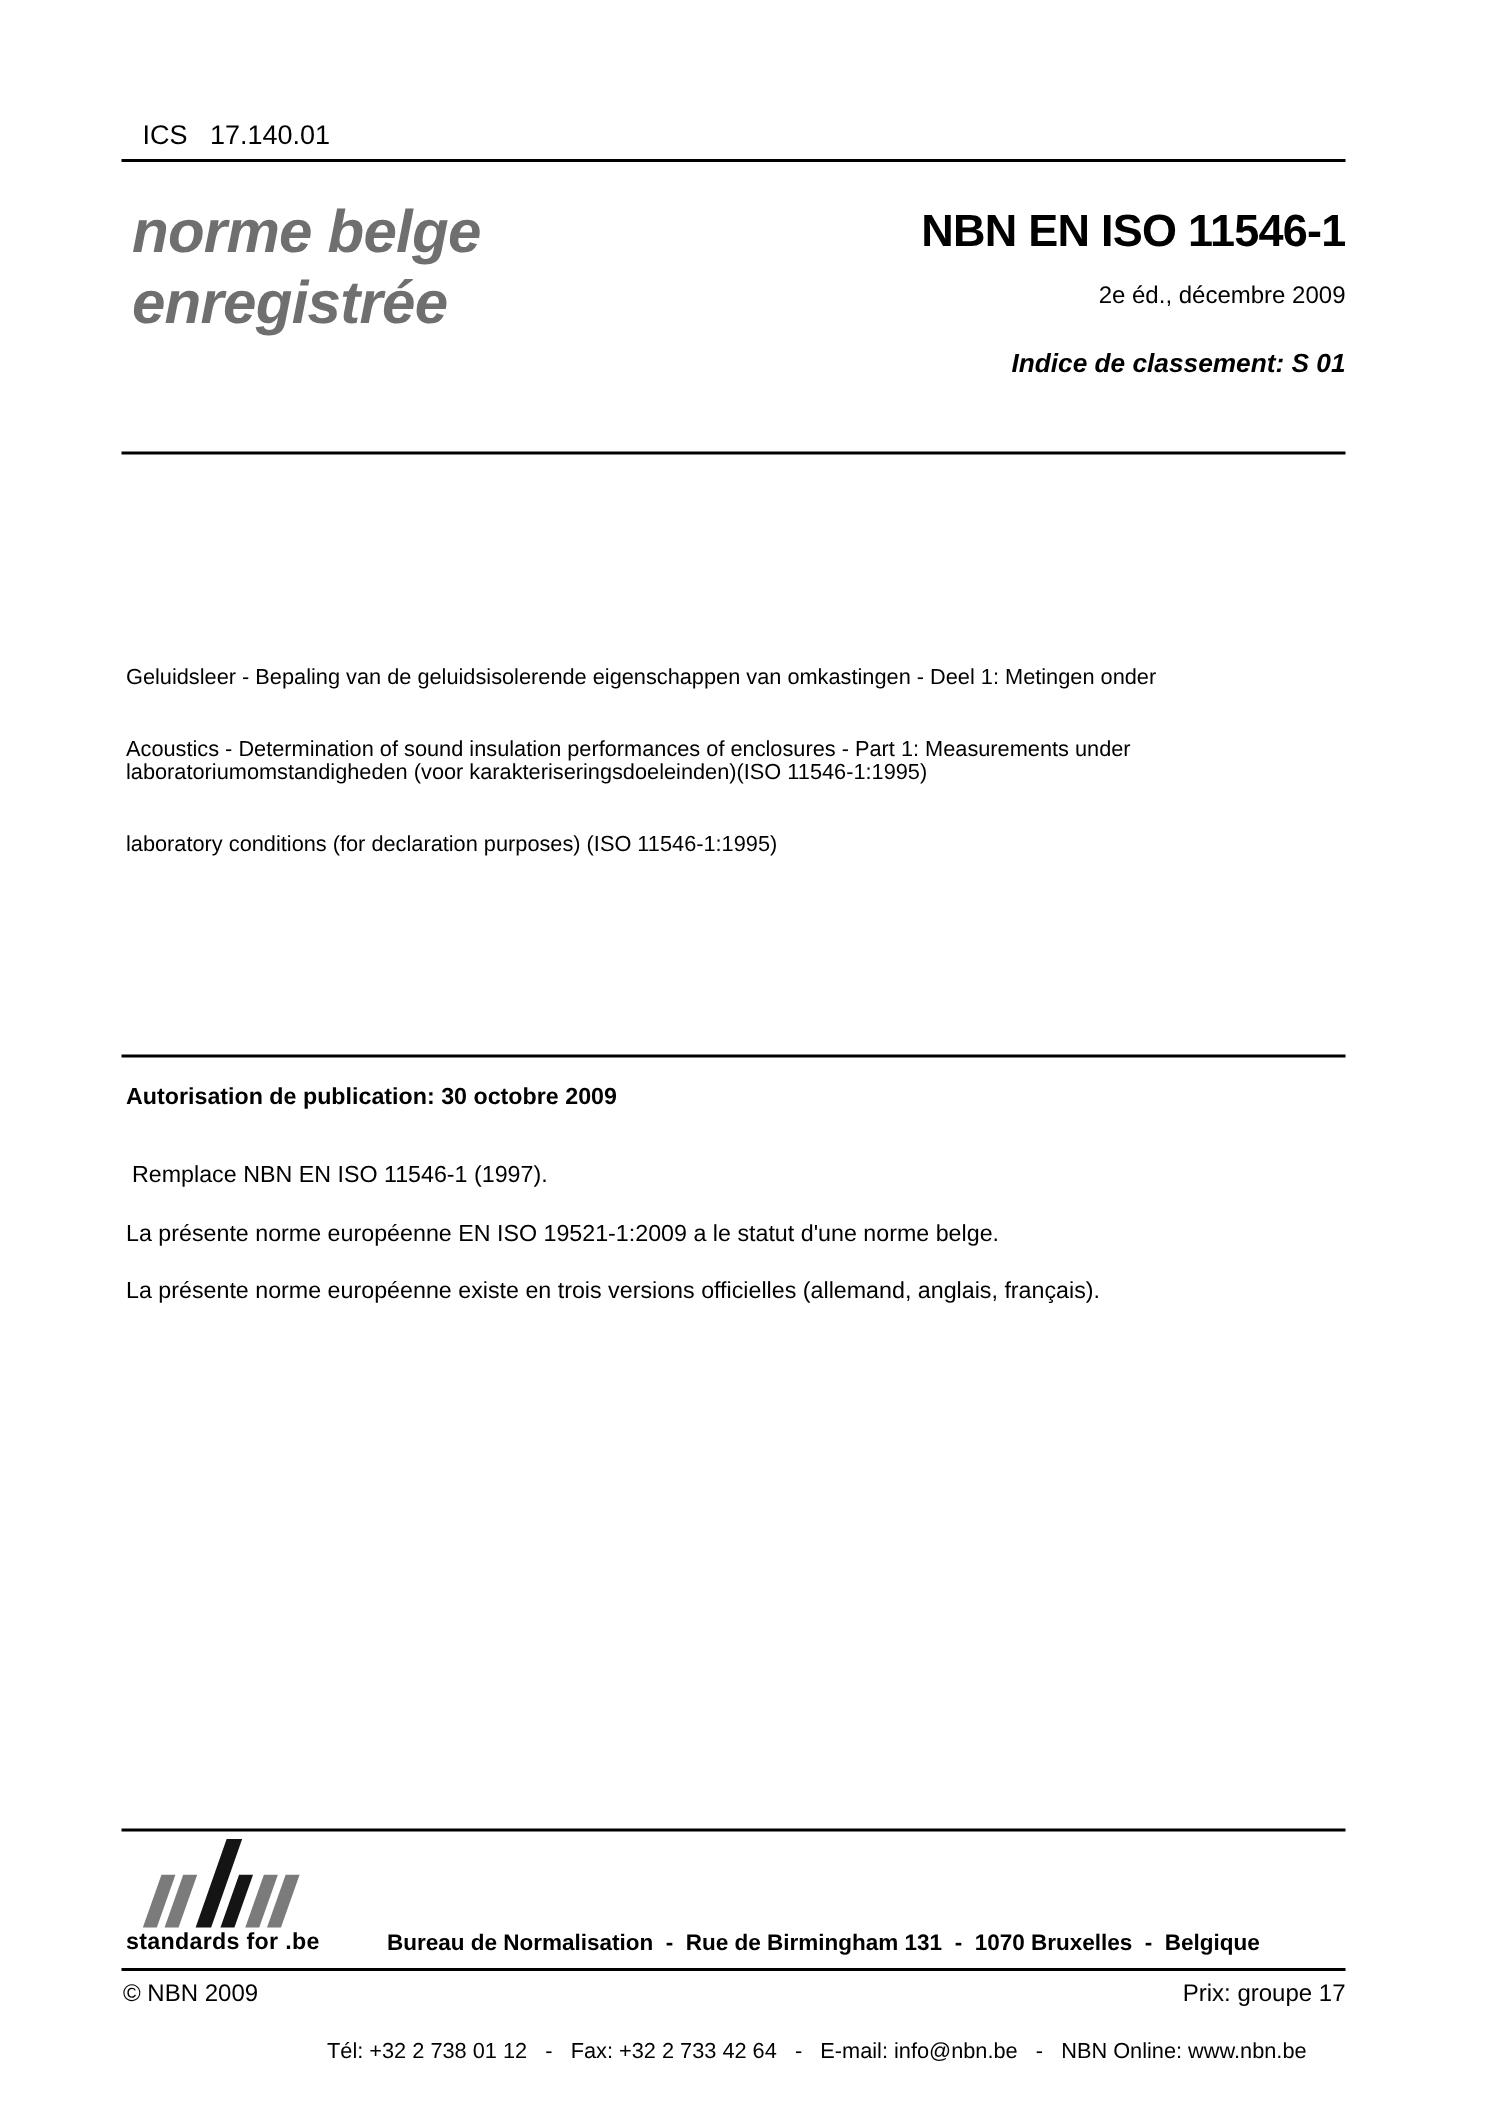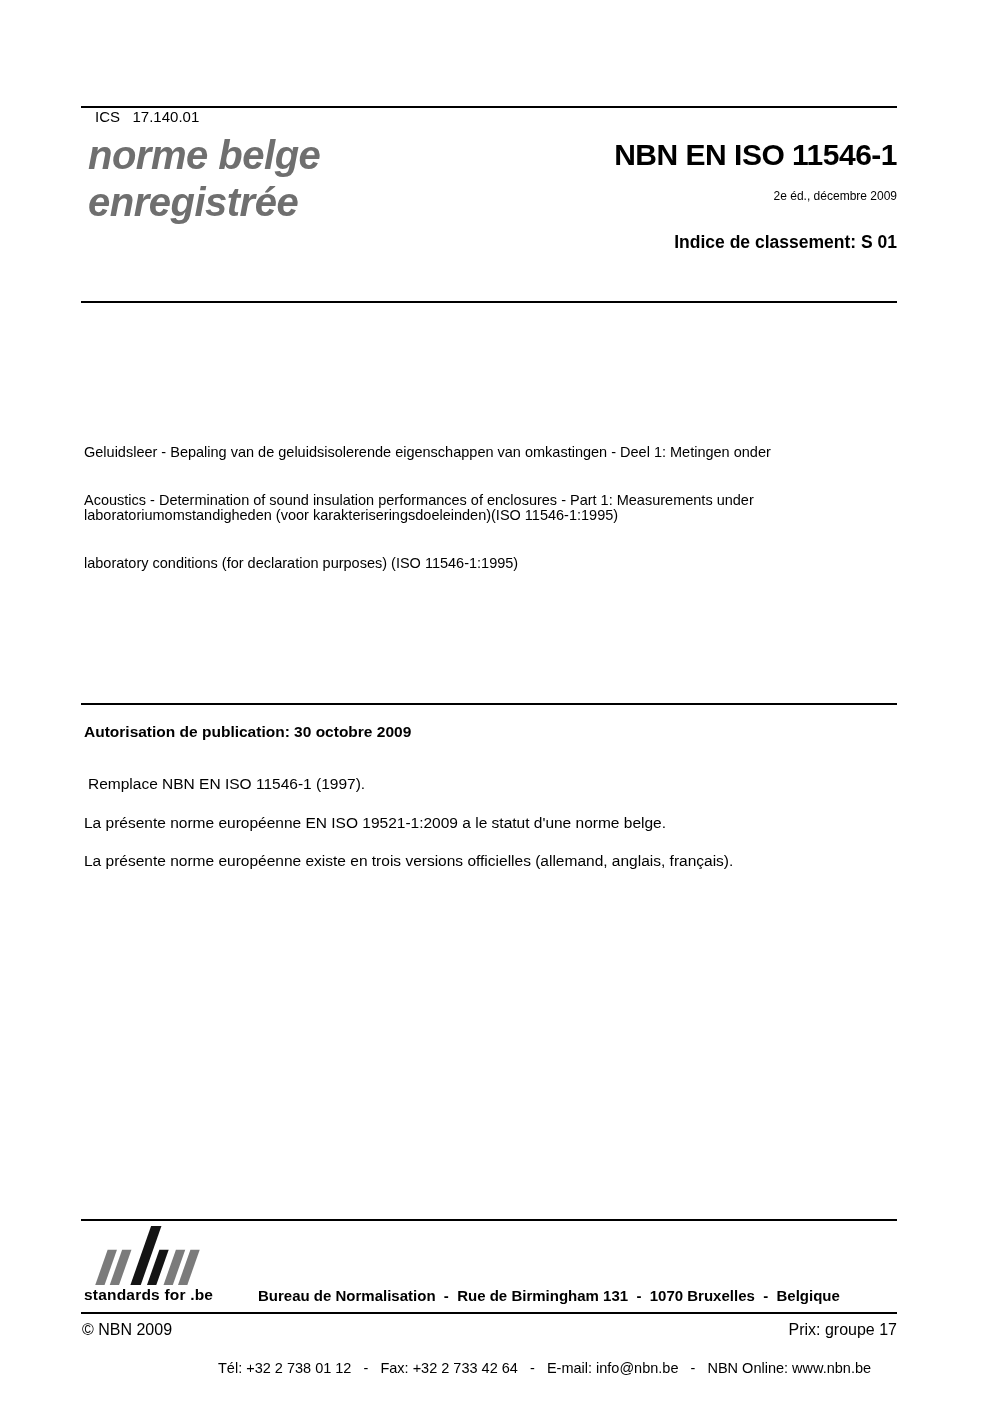--- a/index.html
+++ b/index.html
@@ -18,41 +18,40 @@
     left: 81px;
     width: 816px;
     height: 2px;
     background: #000000;
   }
 
   .ics {
     position: absolute;
     left: 95px;
     top: 80px;
-    font-size: 15px;
+    font-size: 18px;
     white-space: pre;
-    margin-top: 28px;
   }
 
   .brand {
     position: absolute;
     left: 88px;
     top: 132px;
     font-size: 40px;
     line-height: 47px;
     font-weight: bold;
     font-style: italic;
     color: #6f6f6f;
     letter-spacing: -0.5px;
   }
 
   .right-head { position: absolute; right: 95px; white-space: pre; }
   .doc-number { top: 138px; font-size: 30px; font-weight: bold; letter-spacing: -0.5px; }
-  .edition { top: 189px; font-size: 12px; }
-  .classification { top: 232px; font-size: 17.5px; font-weight: bold; }
+  .edition { top: 189px; font-size: 16px; }
+  .classification { top: 232px; font-size: 17.5px; font-weight: bold; font-style: italic; }
 
   .title-fr {
     position: absolute;
     left: 84px;
     top: 312px;
     font-size: 20.5px;
     font-weight: bold;
     line-height: 27px;
     white-space: pre;
   }

